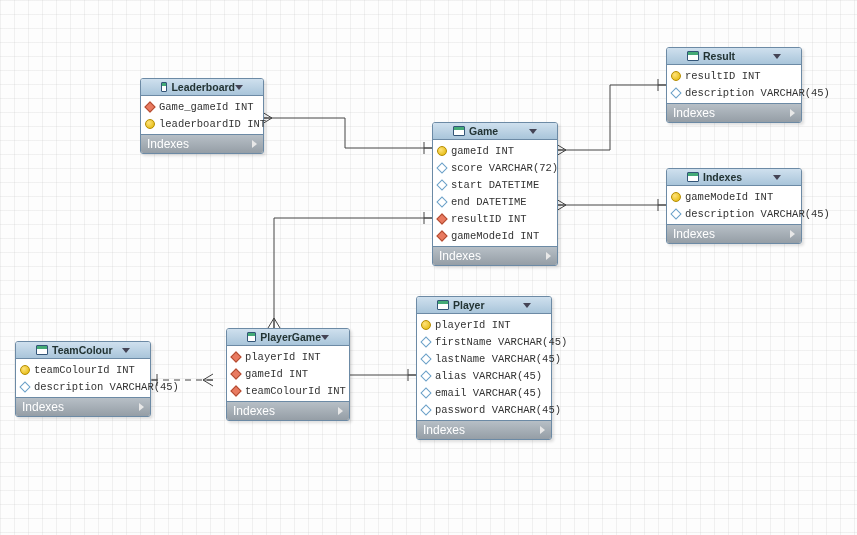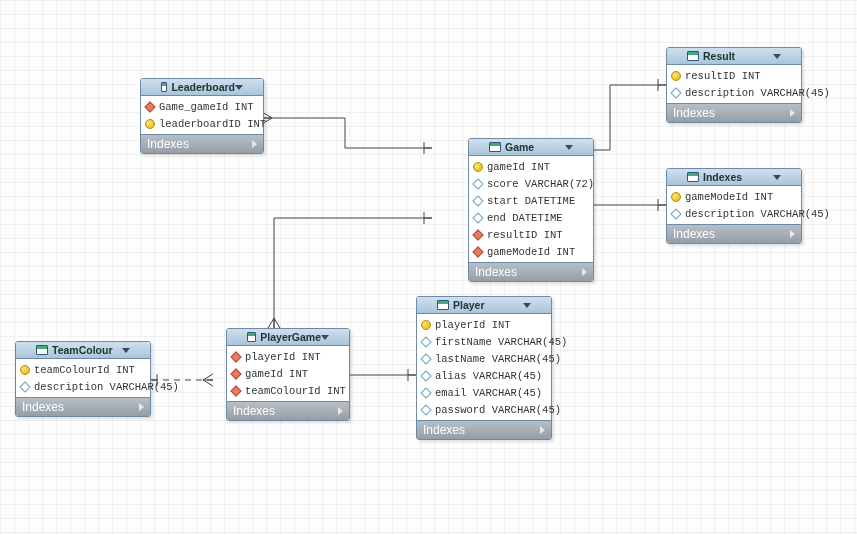--- a/index.html
+++ b/index.html
@@ -179,21 +179,21 @@
           <span class="key-pk"></span>
           <span>leaderboardID INT</span>
         </div>
   </div>
   <div class="indexes">
         <span>Indexes</span>
         <span class="idx-arrow"></span>
       </div>
 </div>
 
-<div class="entity" style="left:432px; top:138px; width:124px;margin-left:36px;">
+<div class="entity" style="left:432px; top:122px; width:124px;">
   <div class="entity-header">
     <span class="table-icon"></span>
     <span>Game</span>
     <span class="expand-arrow"></span>
   </div>
   <div class="cols">
     <div class="col">
           <span class="key-pk"></span>
           <span>gameId INT</span>
         </div>

